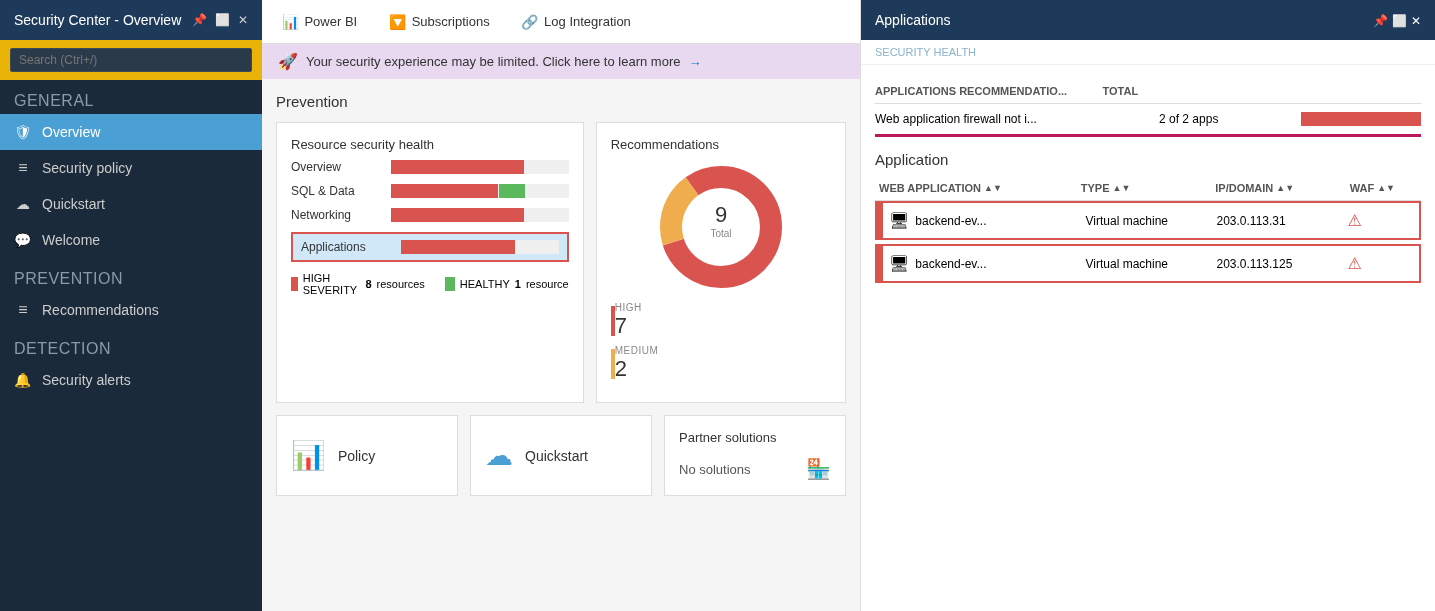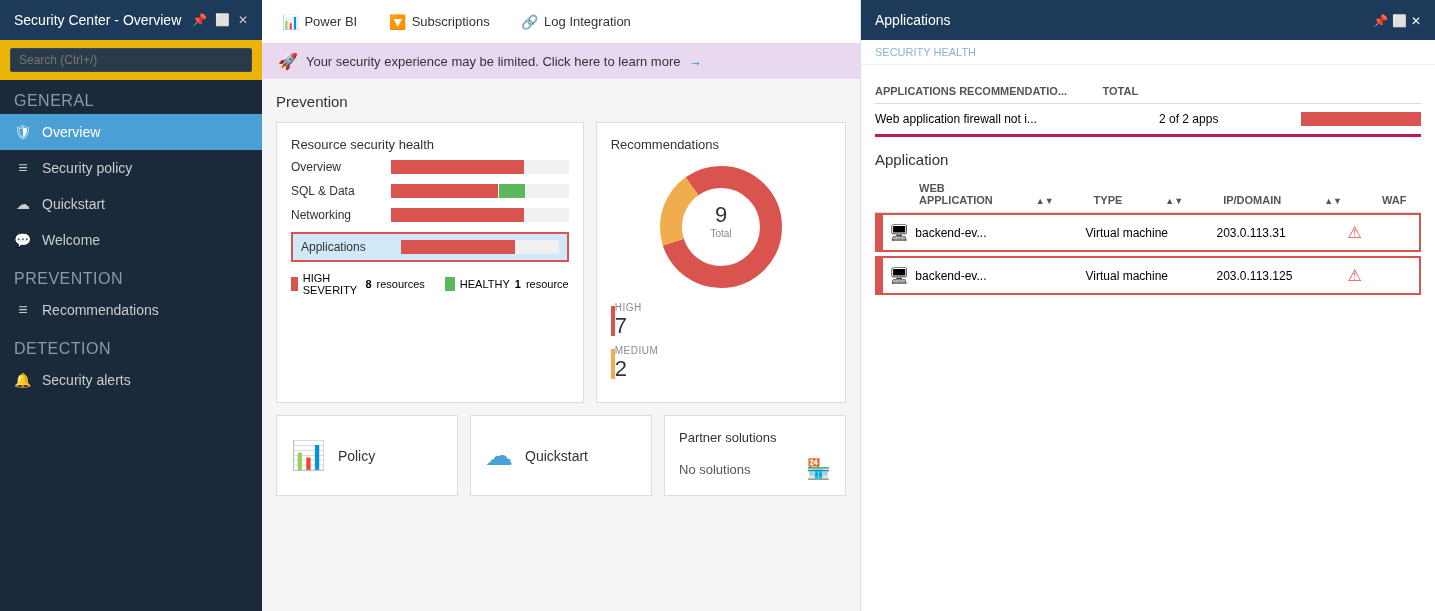--- a/index.html
+++ b/index.html
@@ -239,21 +239,21 @@
     .app-table-header {
       display: grid;
       grid-template-columns: 1.8fr 1.2fr 1.2fr 0.6fr;
       padding: 6px 4px;
       border-bottom: 1px solid #ddd;
       font-size: 11px;
       font-weight: 600;
       color: #555;
       text-transform: uppercase;
     }
-    .app-table-header span { display: flex; align-items: flex-end; gap: 3px; margin-left: 40px; }
+    .app-table-header span { display: flex; align-items: center; gap: 3px; }
     .app-row-inner {
       display: flex;
       align-items: center;
       gap: 6px;
     }
     .red-bar-left { width: 6px; background: #d9534f; align-self: stretch; }
     .waf-alert { color: #d9534f; font-size: 16px; }
 
     .window-ctrl { cursor: pointer; font-size: 12px; }
 

